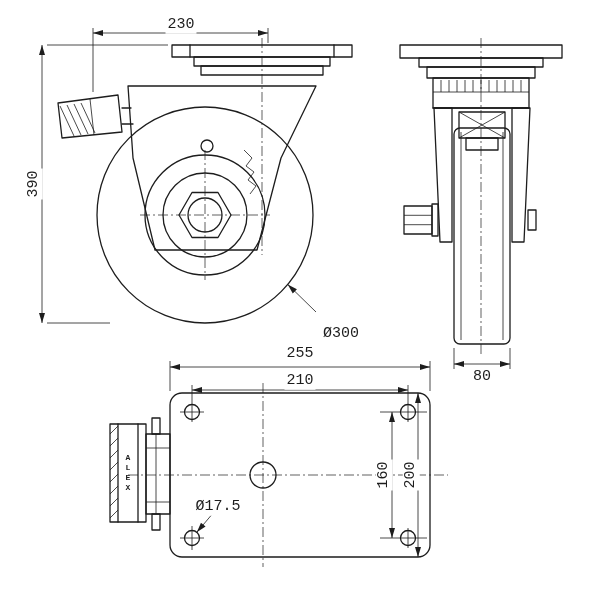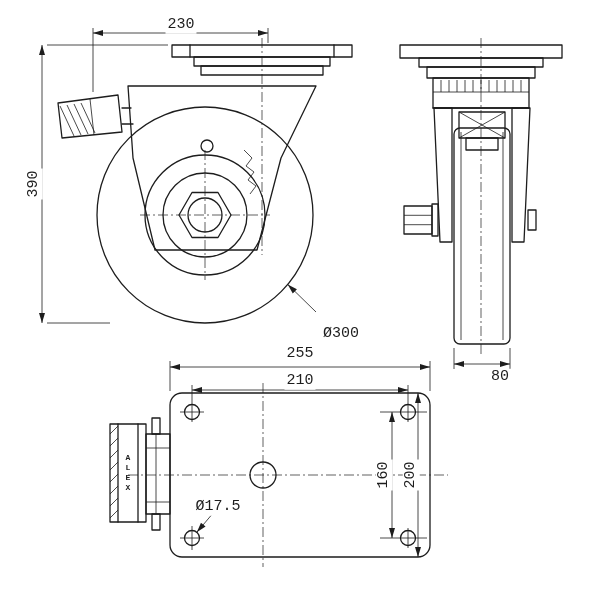--- a/index.html
+++ b/index.html
@@ -172,21 +172,21 @@
       <line class="thin" x1="418" y1="393" x2="418" y2="557" marker-start="url(#aS)" marker-end="url(#aE)"></line>
 
       <line class="thin" x1="196.8" y1="532.3" x2="214" y2="512" marker-start="url(#aS)"></line>
     </g>
   </g>
 </svg>
 
 <div class="lbl" style="left:181px;top:25px;">230</div>
 <div class="lbl rot" style="left:34px;top:184px;">390</div>
 <div class="lbl" style="left:341px;top:318px;margin-top:16px;">Ø300</div>
-<div class="lbl" style="left:500px;top:377px;">80</div>
+<div class="lbl" style="left:482px;top:377px;">80</div>
 <div class="lbl" style="left:300px;top:354px;">255</div>
 <div class="lbl" style="left:300px;top:381px;text-align:center;">210</div>
 <div class="lbl rot" style="left:384px;top:475px;">160</div>
 <div class="lbl rot" style="left:411px;top:475px;">200</div>
 <div class="lbl" style="left:218px;top:507px;text-align:right;">Ø17.5</div>
 <div class="brand" style="left:128px;top:473px;">ALEX</div>
 
 </div>
 
 </body></html>

